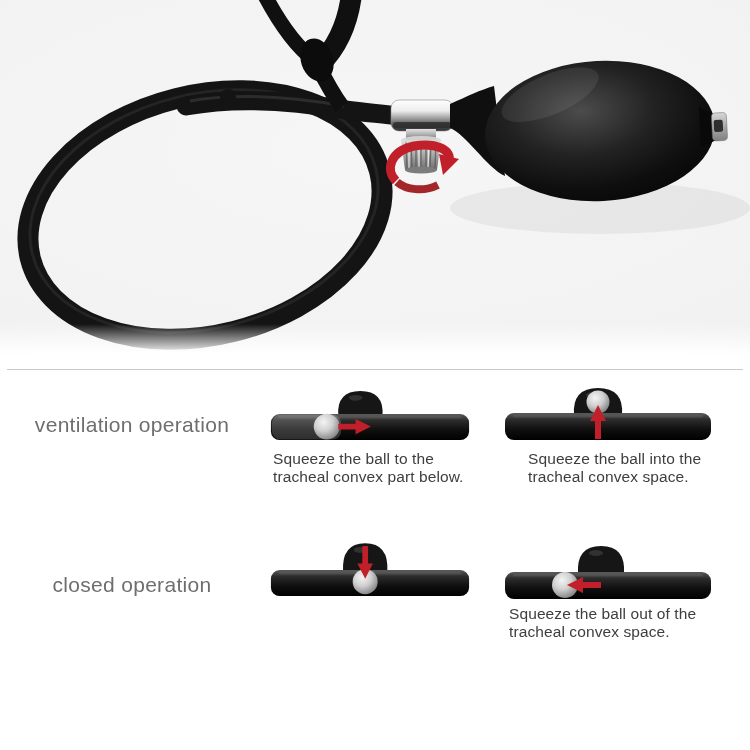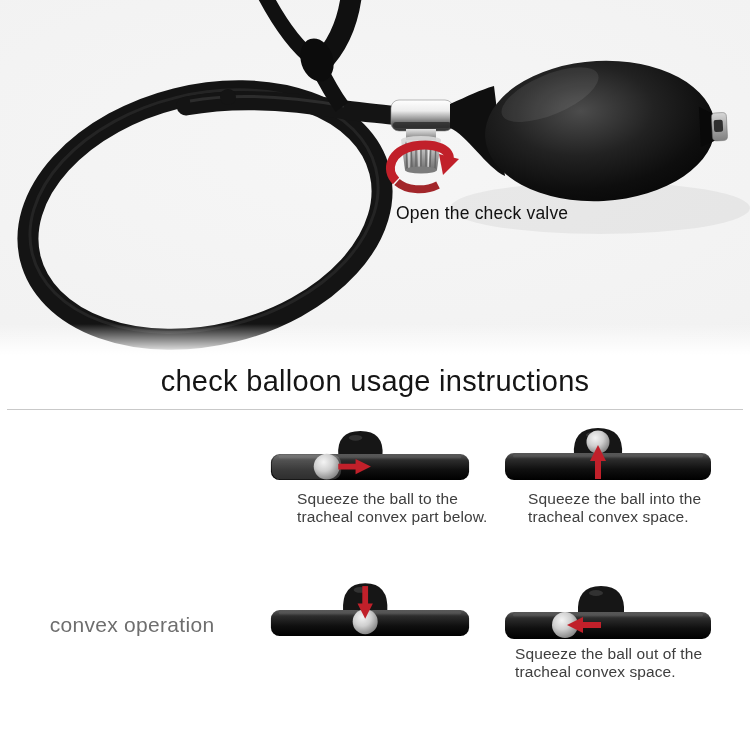--- a/index.html
+++ b/index.html
@@ -27,24 +27,24 @@
   .rl1{top:43px;left:0;}
   .rl2{top:203px;left:0;}
   .diagram{position:absolute;}
   .diagram svg{display:block;width:100%;height:100%;}
   .d0{left:269px;top:14px;width:202px;height:66px;}
   .d1{left:501px;top:13px;width:214px;height:66px;}
   .d2{left:269px;top:170px;width:202px;height:66px;}
   .d3{left:501px;top:172px;width:214px;height:66px;}
   .caption{position:absolute;font-size:15.5px;line-height:17.5px;color:#3e3e3e;
          white-space:pre-line;letter-spacing:.1px;}
-  .c0{left:273px;top:80px;margin-left:24px;}
+  .c0{left:273px;top:80px;}
   .c1{left:508px;top:80px;margin-left:20px;}
   .c2{left:275px;top:237px;}
-  .c3{left:509px;top:235px;margin-left:6px;}
+  .c3{left:509px;top:235px;}
 </style>
 </head>
 <body>
 
 <div class="page">
 
   <div class="photo">
     <svg width="750" height="358" viewBox="0 0 750 358">
       <defs>
         <radialGradient id="bulbG" cx="42%" cy="35%" r="80%">
@@ -126,29 +126,28 @@
       <path d="M 450,104 C 468,96 480,90 494,86 L 505,176 C 487,168 466,134 450,128 Z" fill="#0f0f0f"></path>
 
       <g transform="rotate(-3 600 131)">
         <ellipse cx="600" cy="131" rx="115" ry="70" fill="url(#bulbG)"></ellipse>
         <ellipse cx="552" cy="92" rx="52" ry="20" fill="#ffffff" opacity="0.08" transform="rotate(-20 552 92)"></ellipse>
         <path d="M 700,112 L 716,121 L 716,146 L 700,152 Z" fill="#090909"></path>
         <rect x="712" y="119" width="15" height="28" rx="4" fill="url(#tipG)" stroke="#6a6a6a" stroke-width="0.5"></rect>
         <rect x="714" y="126" width="9" height="12" rx="2" fill="#2f2f2f"></rect>
       </g>
     </svg>
-    <div class="valve-note">Open the check valve</div>
   </div>
 
   <div class="titlebar">
-    <h1>check balloon usage instructions</h1>
     <div class="divider"></div>
   </div>
 
   <div class="content">
+    <div class="row-label rl1">ventilation operation</div>
     <div class="diagram d0">
   <svg viewBox="0 0 210 66" xmlns="http://www.w3.org/2000/svg">
     <defs>
       <linearGradient id="tg0" x1="0" y1="0" x2="0" y2="1">
         <stop offset="0" stop-color="#5a5a5a"></stop>
               <stop offset="0.25" stop-color="#2b2b2b"></stop>
         <stop offset="0.6" stop-color="#101010"></stop>
               <stop offset="1" stop-color="#000000"></stop>
       </linearGradient>
       <radialGradient id="bg0" cx="0.38" cy="0.32" r="0.8">
@@ -196,21 +195,21 @@
     <circle cx="95" cy="19" r="11.5" fill="url(#bg1)"></circle>
     <g transform="translate(95,41) rotate(-90)" fill="#c1202a">
       <rect x="-15" y="-3" width="20" height="6"></rect>
       <path d="M 3,-8 L 19,0 L 3,8 Z"></path>
     </g>
   </svg>
       </div>
     <div class="caption c1">Squeeze the ball into the
 tracheal convex space.</div>
 
-    <div class="row-label rl2">convex operation</div>
+    <div class="row-label rl2">closed operation</div>
     <div class="diagram d2">
   <svg viewBox="0 0 210 66" xmlns="http://www.w3.org/2000/svg">
     <defs>
       <linearGradient id="tg2" x1="0" y1="0" x2="0" y2="1">
         <stop offset="0" stop-color="#5a5a5a"></stop>
               <stop offset="0.25" stop-color="#2b2b2b"></stop>
         <stop offset="0.6" stop-color="#101010"></stop>
               <stop offset="1" stop-color="#000000"></stop>
       </linearGradient>
       <radialGradient id="bg2" cx="0.38" cy="0.32" r="0.8">

